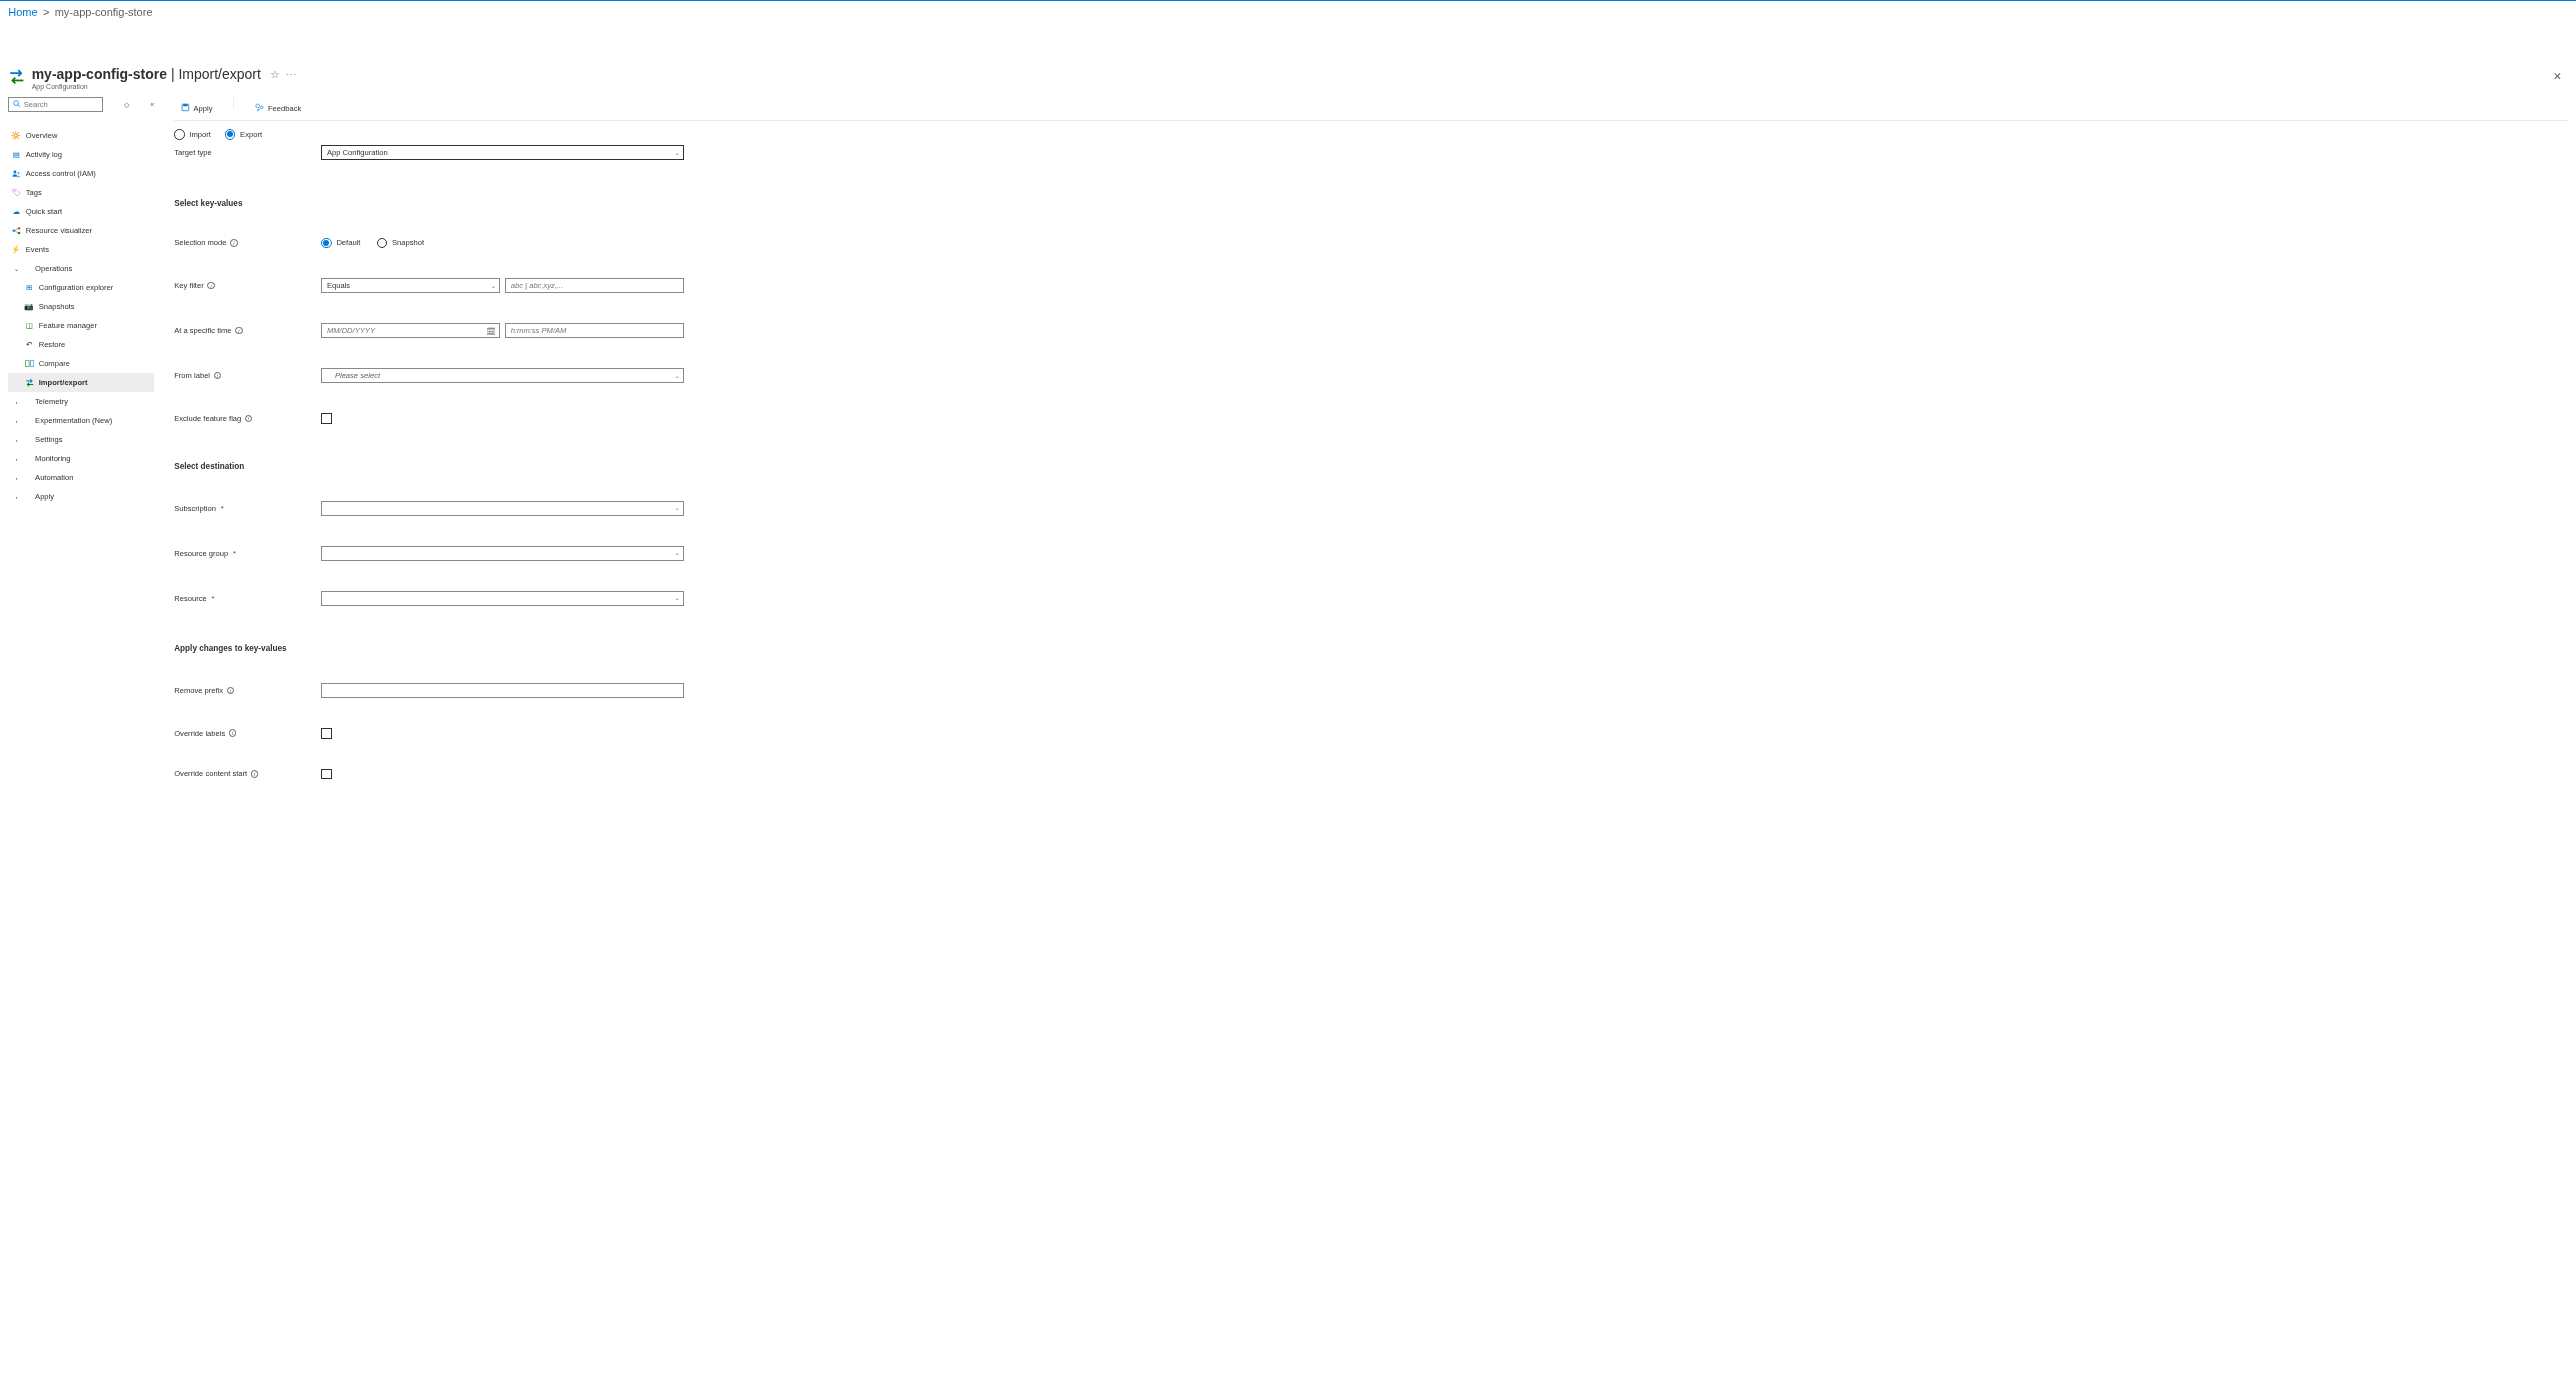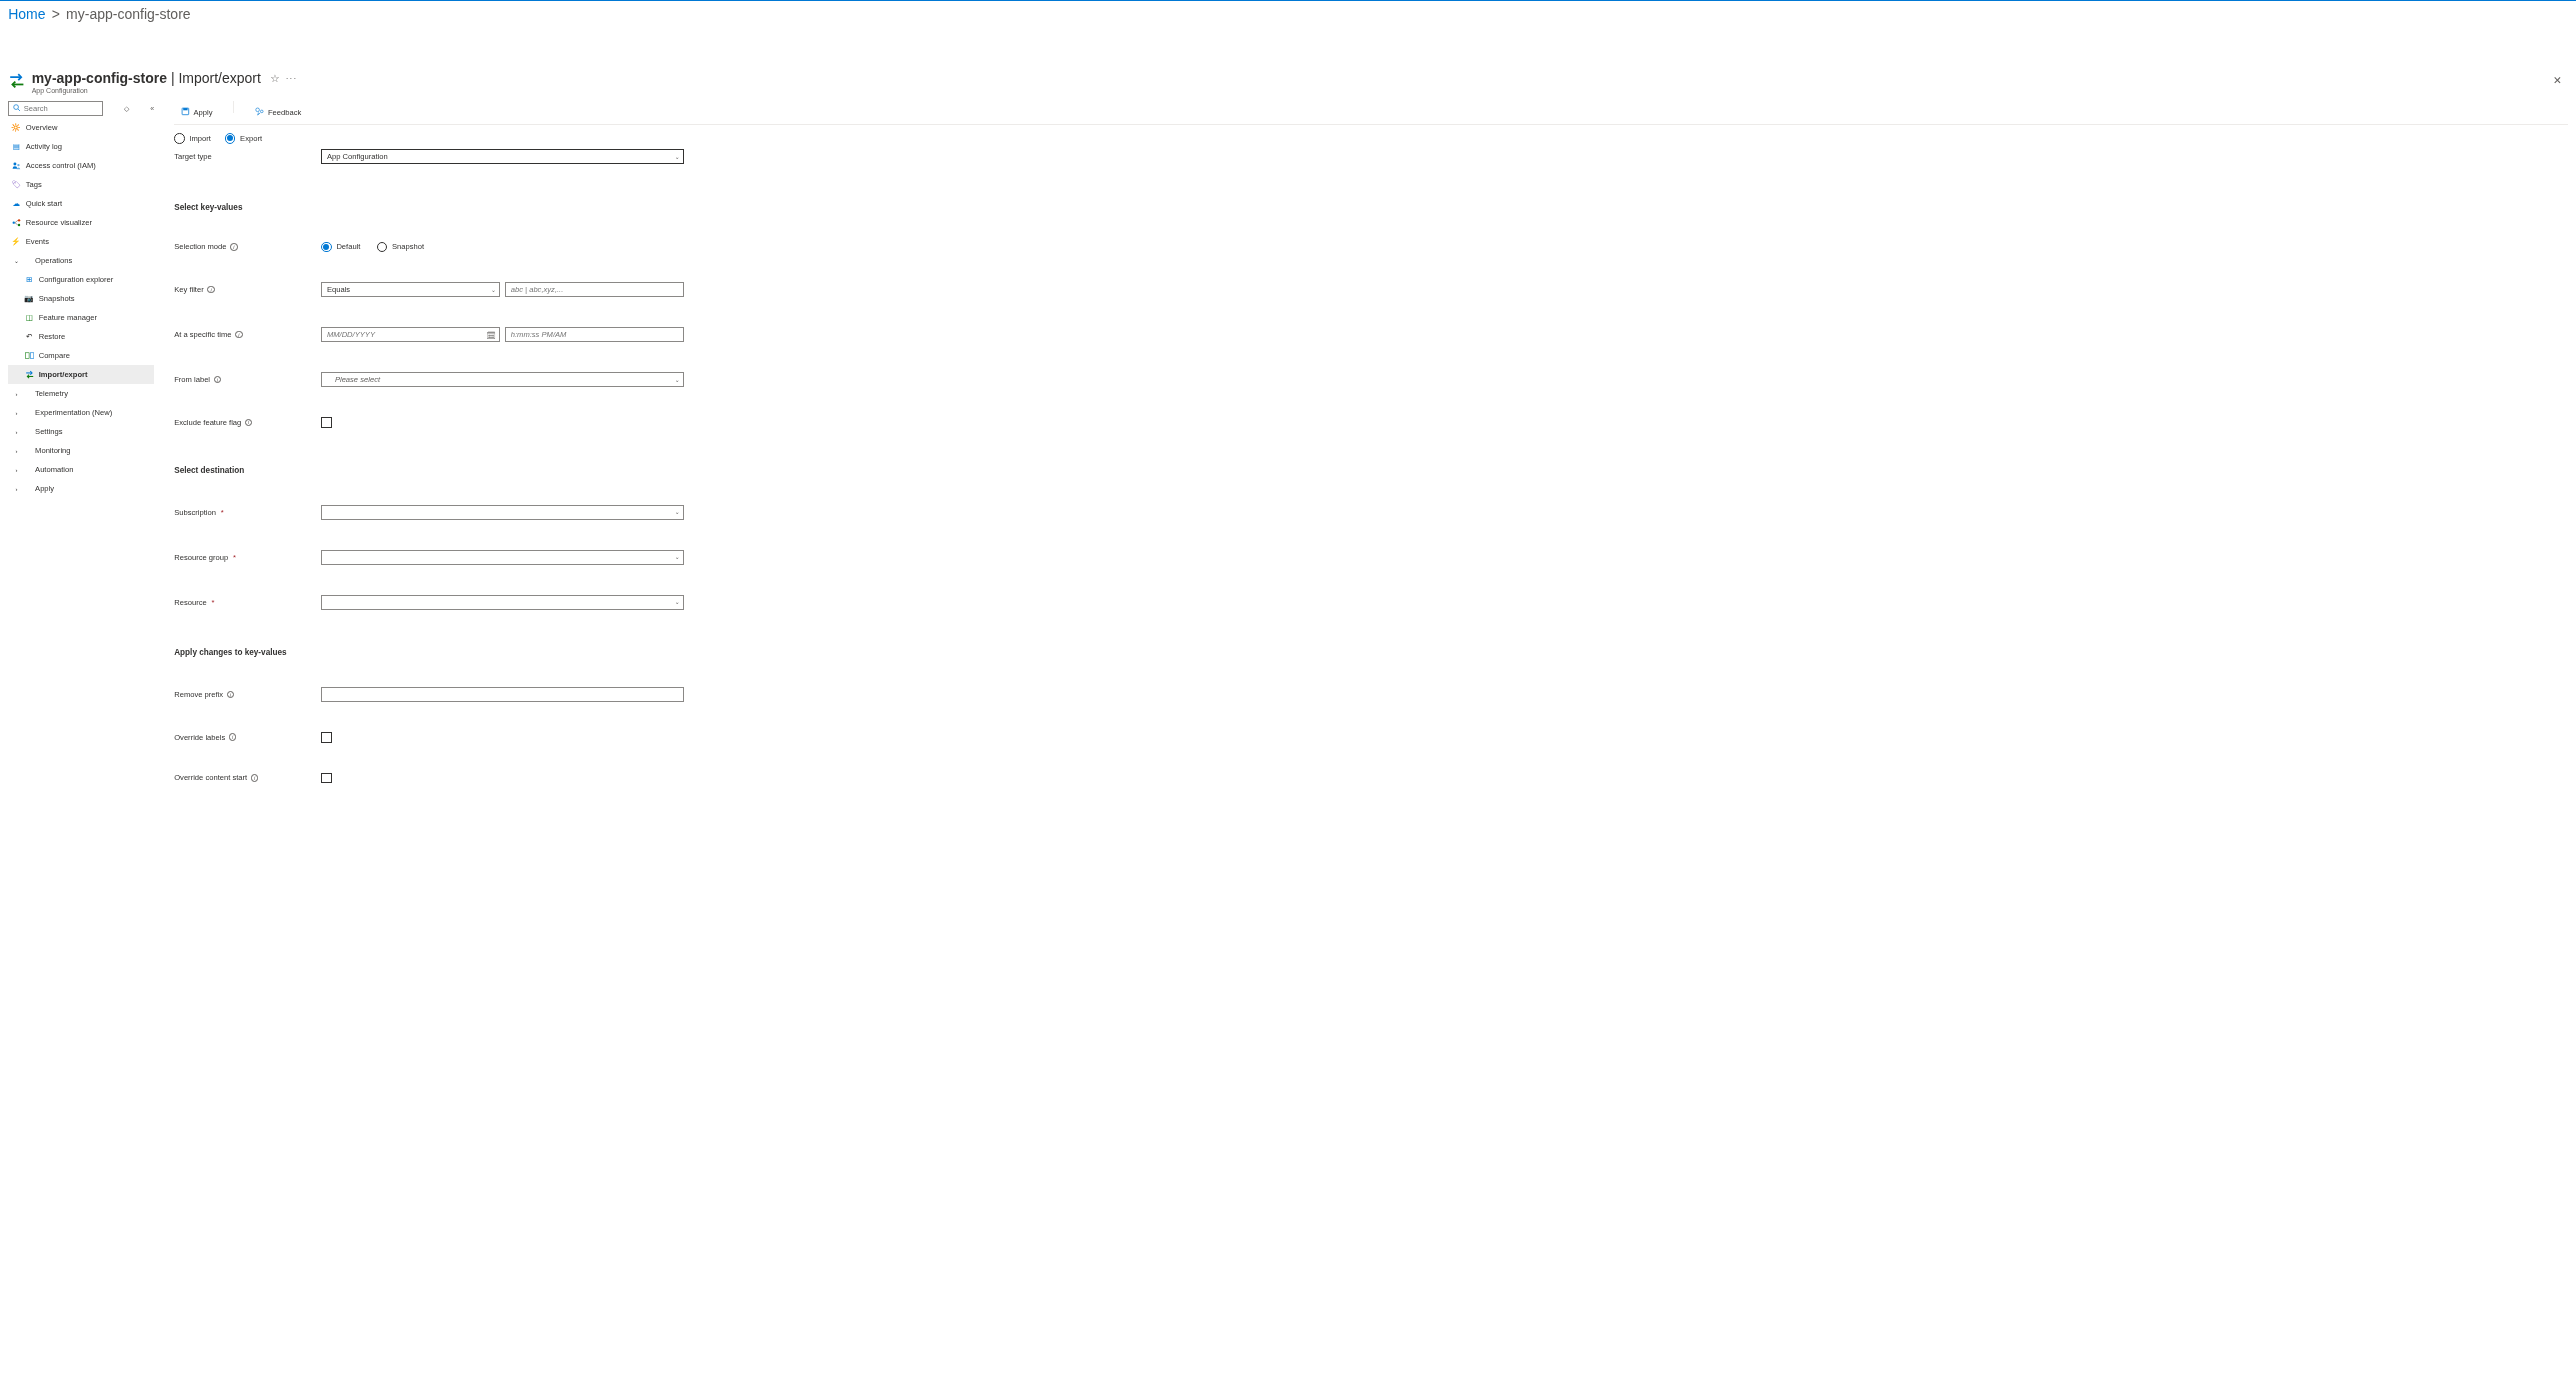--- a/index.html
+++ b/index.html
@@ -6,41 +6,41 @@
   body {
     font-family: "Segoe UI", -apple-system, sans-serif;
     font-size: 7.6px;
     color: #323130;
     background: #fff;
     border-top: 1.8px solid #0078d4;
   }
   a { color: #0078d4; text-decoration: none; }
 
   
-  .breadcrumb { padding: 4.7px 8.2px 2.3px; font-size: 14px; }
+  .breadcrumb { padding: 4.7px 8.2px 2.3px; font-size: 11px; }
   .breadcrumb .sep { color: #605e5c; margin: 0 2.3px; }
   .breadcrumb .current { color: #605e5c; }
 
   
   .header { display:flex; align-items:flex-start; padding: 2.3px 8.2px 7px; margin-top: 44px; }
   .header-icon { width: 17.6px; height:17.6px; margin-right:5.9px; margin-top:1.8px; flex:0 0 auto; }
   .header-titles { flex:1 1 auto; display:flex; flex-direction:column; }
   .header-title-row { display:flex; align-items:center; gap:5.9px; }
   .header-title { font-size: 14px; font-weight: 600; }
   .header-title .light { font-weight: 400; color:#323130; }
   .header-sub { font-size: 7px; color:#605e5c; margin-top:1.2px; }
   .header-star { font-size:10.5px; color:#605e5c; cursor:pointer; margin-left:3.5px; }
   .header-dots { font-size:8.2px; color:#605e5c; cursor:pointer; letter-spacing:1.2px; }
   .header-close { color:#605e5c; font-size:10.5px; cursor:pointer; padding:3.5px 5.9px; }
 
   
   .body { display:flex; padding: 0 8.2px; }
   .sidebar { width: 146px; flex:0 0 146px; }
 
-  .search-row { display:flex; align-items:center; gap:21px; margin-bottom:2px; }
+  .search-row { display:flex; align-items:center; gap:21px; margin-bottom:14px; }
   .search-box { flex:1; display:flex; align-items:center; border:0.6px solid #8a8886; height:15px; padding:0 3.5px; gap:3.5px; }
   .search-box input { border:none; outline:none; font-size:7.6px; width:100%; }
   .sort-icon, .collapse-icon { color:#605e5c; cursor:pointer; font-size:7px; }
 
   .nav { list-style:none; }
   .nav li { display:flex; align-items:center; height:19px; padding:0 3.5px; cursor:pointer; gap:4.7px; }
   .nav li .icon { width:9.4px; height:9.4px; display:flex; align-items:center; justify-content:center; flex:0 0 9.4px; }
   .nav li.group > .chevron { width:9.4px; text-align:center; font-size:5.9px; color:#323130; }
   .nav li.group { font-weight:400;gap:14px; }
   .nav li.child { padding-left: 16.4px; }

